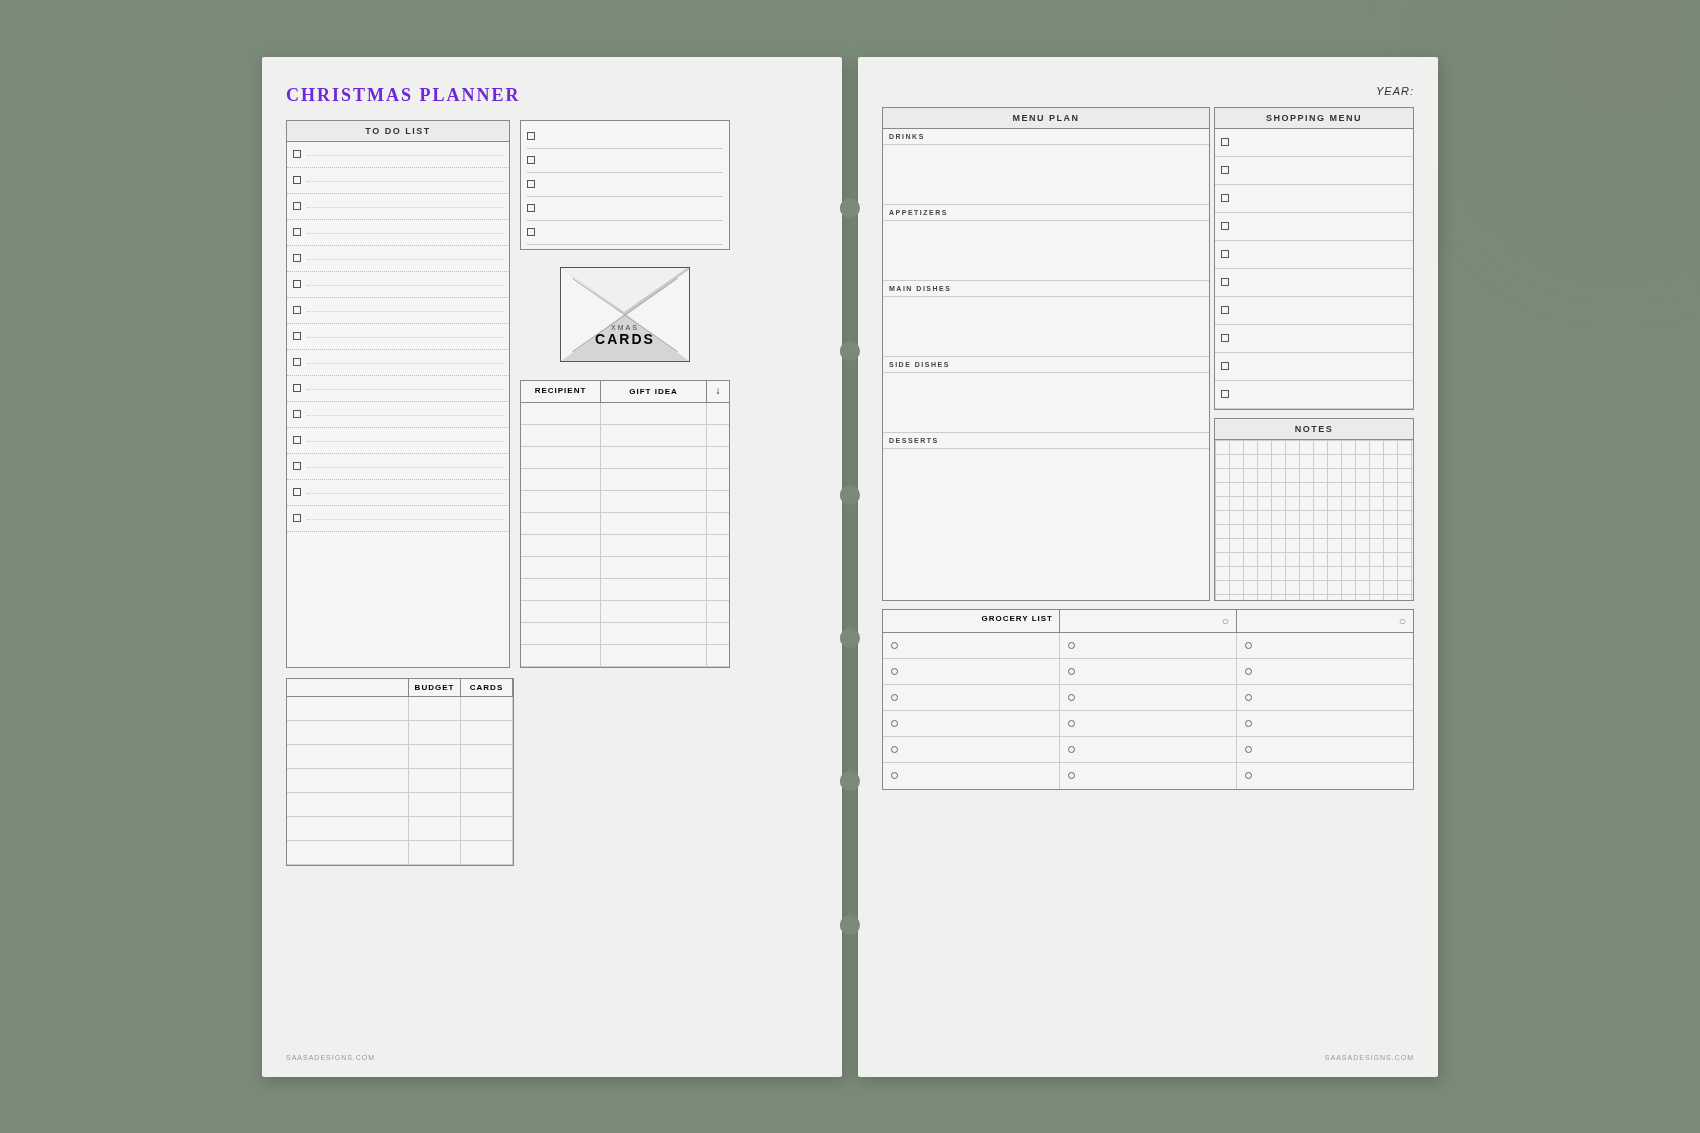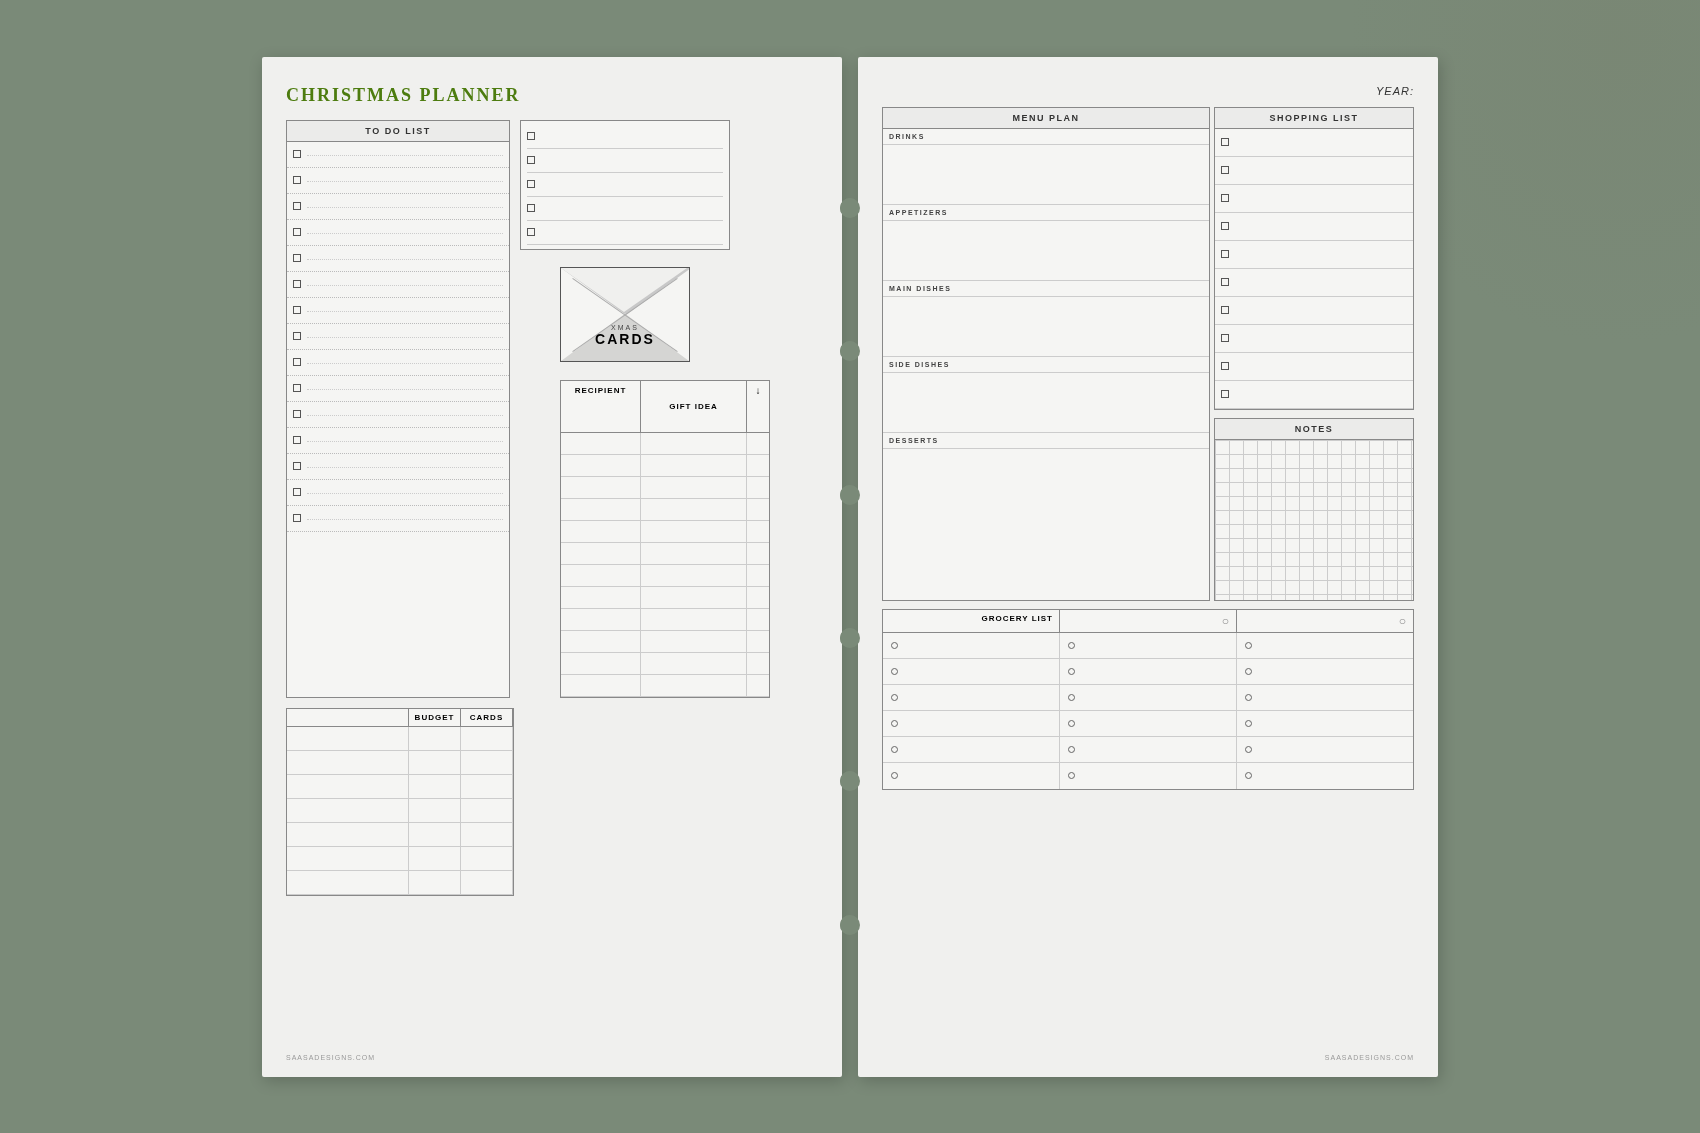--- a/index.html
+++ b/index.html
@@ -68,21 +68,21 @@
       height: 20px;
       background: #7a8a78;
       border-radius: 50%;
       margin: 18px 0;
     }
     
     .page-title {
       font-size: 18px;
       font-weight: 700;
       letter-spacing: 2px;
-      color: #4d7c0f;
+      color: #6d28d9;
       margin-bottom: 14px;
       font-family: 'Georgia', serif;
     }
     .year-label {
       font-size: 11px;
       letter-spacing: 1px;
       color: #333;
       text-align: right;
       margin-bottom: 10px;
       font-style: italic;
@@ -217,42 +217,41 @@
       bottom: 14px;
       left: 0; right: 0;
       text-align: center;
       z-index: 5;
     }
     .envelope-text .small { font-size: 7px; letter-spacing: 2px; color: #444; }
     .envelope-text .big { font-size: 14px; font-weight: 700; letter-spacing: 2px; color: #000000; }
     
     .gift-table {
       width: 210px;
-      margin-left: 40px;
     }
     .gift-table-header {
       display: flex;
     }
     .gift-col-recipient {
       width: 80px;
       font-size: 8px;
       font-weight: 700;
       letter-spacing: 1px;
       text-align: center;
       padding: 5px 2px;
       border-right: 1px solid #888;
       border-bottom: 1px solid #888;
     }
     .gift-col-idea {
       flex: 1;
       font-size: 8px;
       font-weight: 700;
       letter-spacing: 1px;
       text-align: center;
-      padding: 21px 2px;
+      padding: 6px 2px;
       border-right: 1px solid #888;
       border-bottom: 1px solid #888;
     }
     .gift-col-arrow {
       width: 22px;
       font-size: 10px;
       font-weight: 700;
       text-align: center;
       padding: 4px 2px;
       border-bottom: 1px solid #888;
@@ -659,21 +658,21 @@
         <div class="menu-category">MAIN DISHES</div>
         <div class="menu-area"></div>
         <div class="menu-category">SIDE DISHES</div>
         <div class="menu-area"></div>
         <div class="menu-category">DESSERTS</div>
         <div class="menu-area" style="border-bottom:none;"></div>
       </div>
 
       <div style="width:200px; display:flex; flex-direction:column; gap:8px;">
         <div class="section-box shopping-list-section">
-          <div class="section-header">SHOPPING LIST</div>
+          <div class="section-header">SHOPPING MENU</div>
           <div class="shopping-row">
               <div class="checkbox"></div>
             </div>
           <div class="shopping-row">
               <div class="checkbox"></div>
             </div>
           <div class="shopping-row">
               <div class="checkbox"></div>
             </div>
           <div class="shopping-row">

